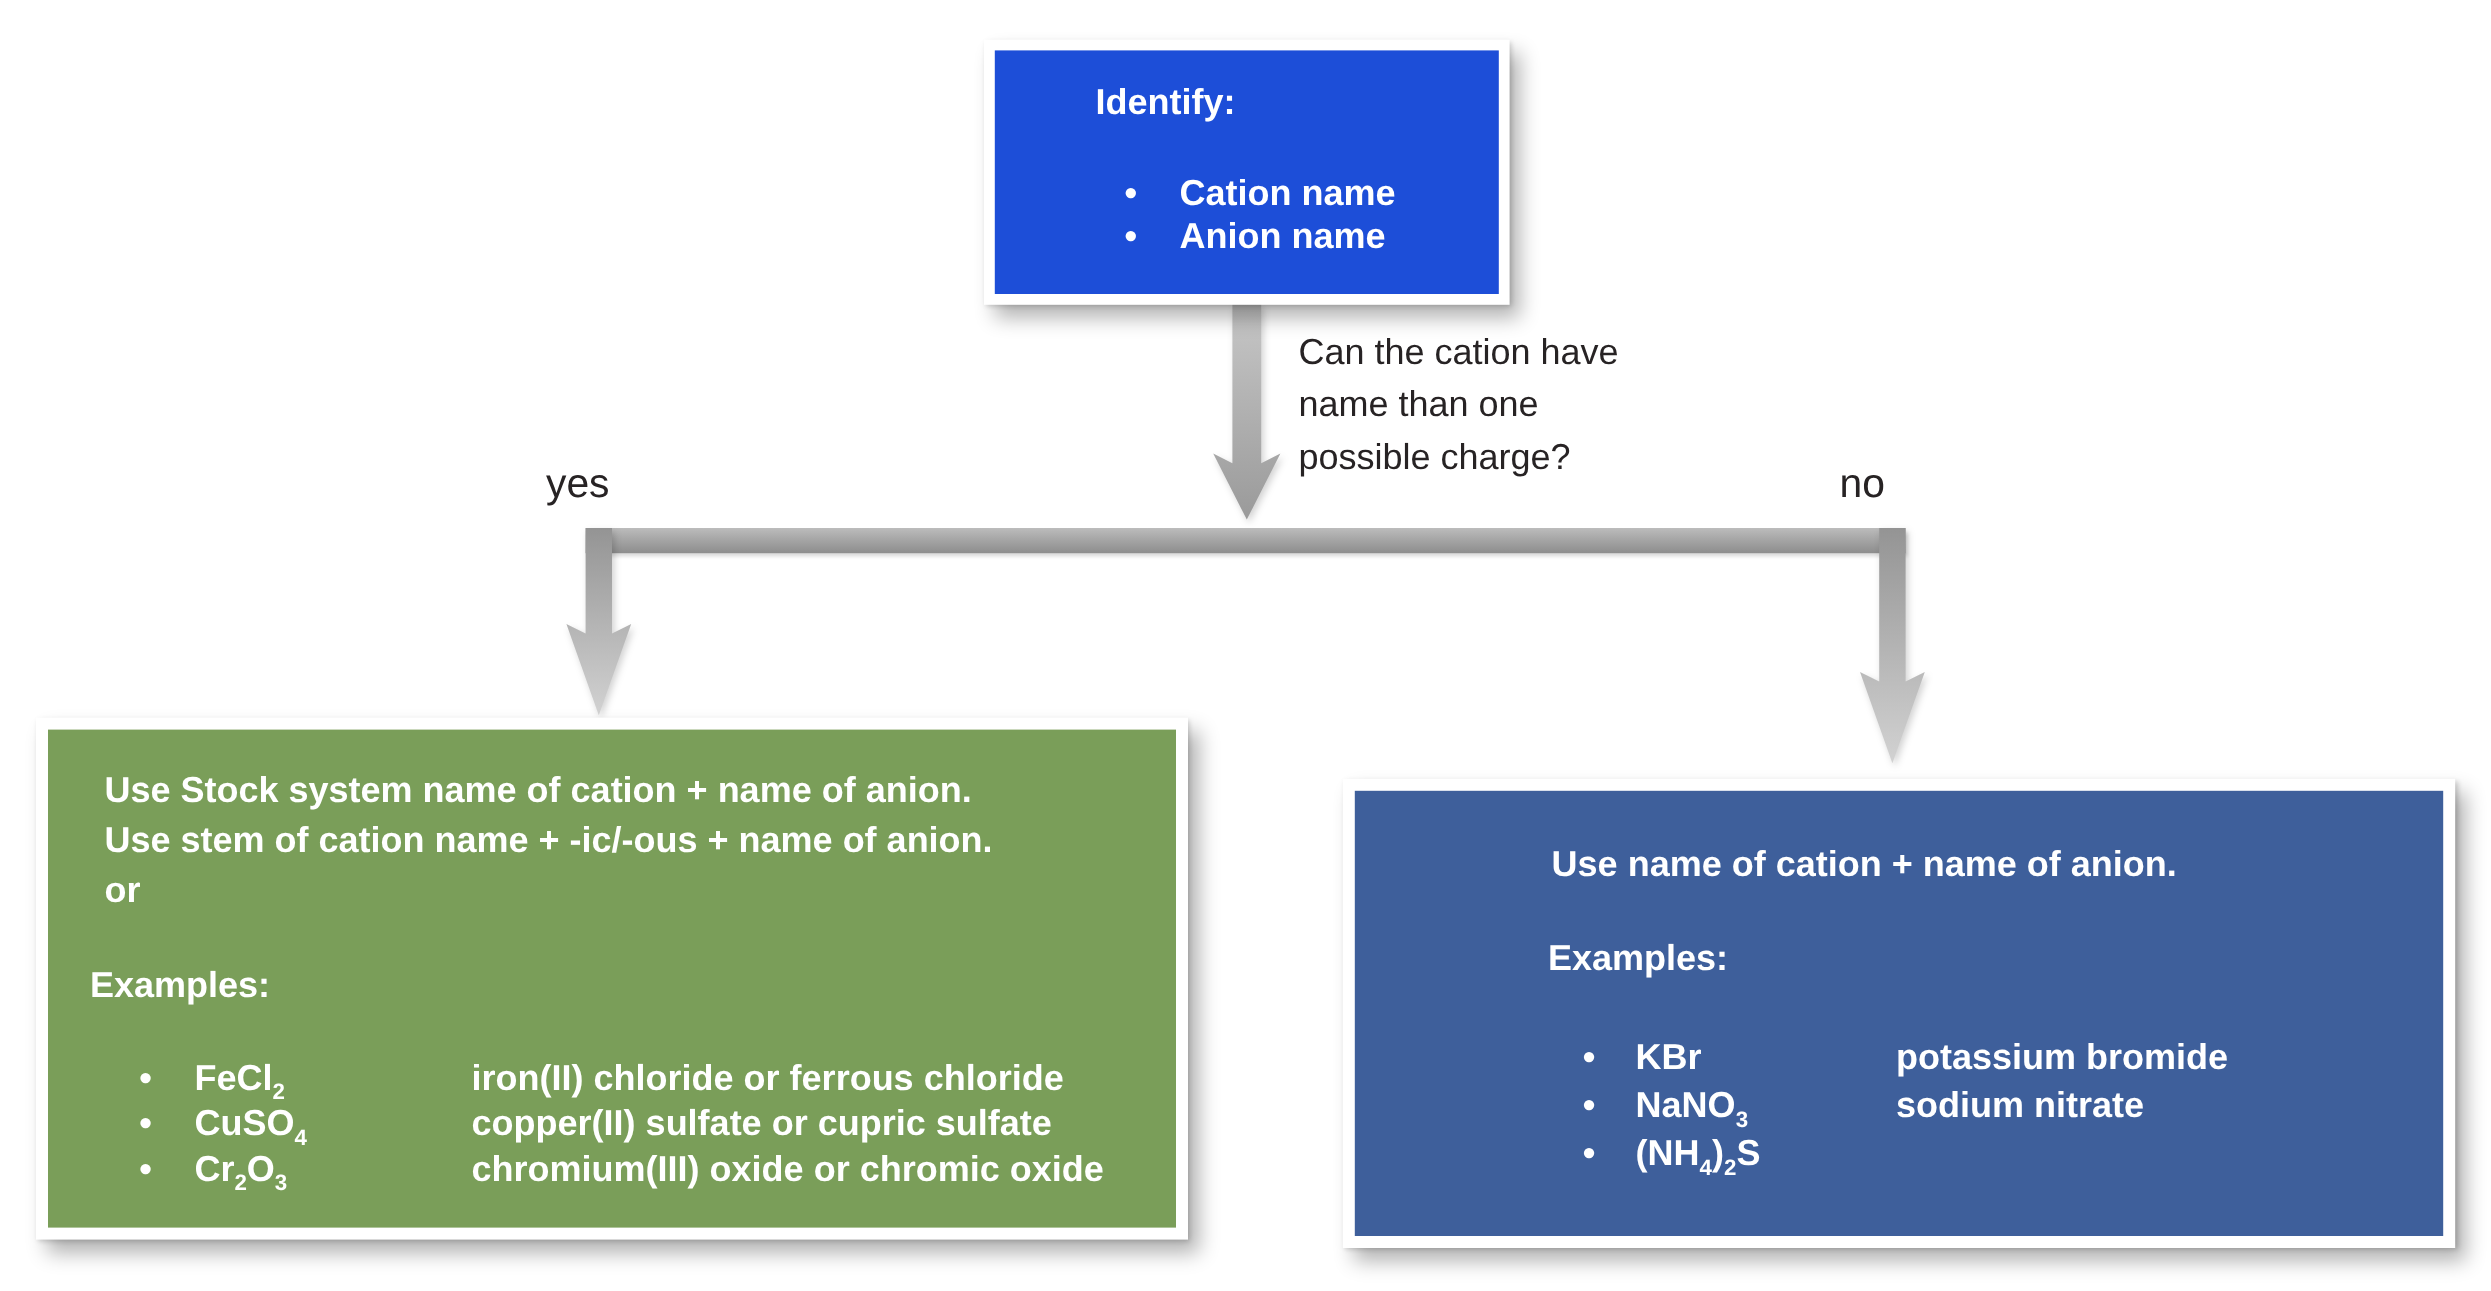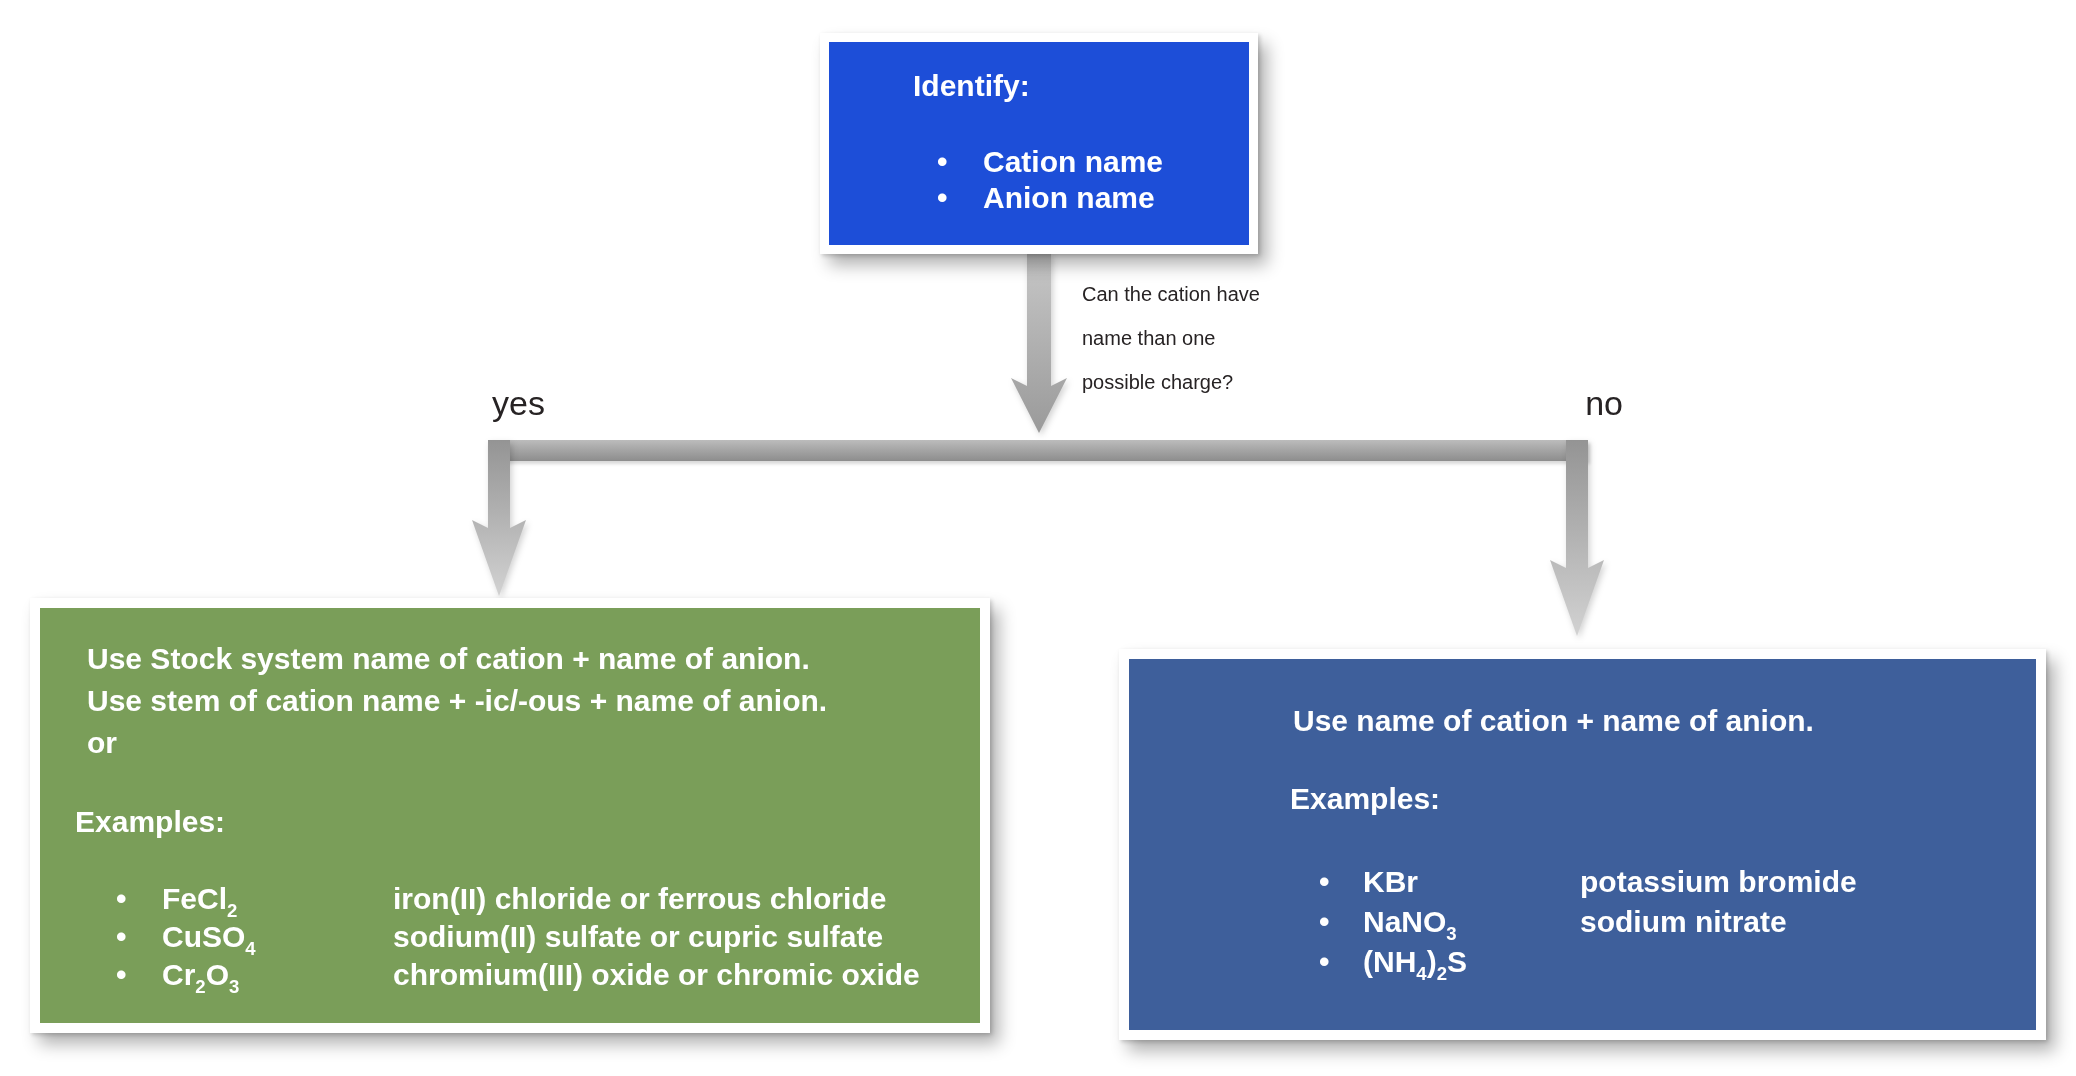--- a/index.html
+++ b/index.html
@@ -18,25 +18,25 @@
   .hbar {
     position: absolute;
     left: 488px; top: 440px; width: 1100px; height: 21px;
     background: linear-gradient(180deg, #bcbcbc 0%, #a6a6a6 45%, #8d8d8d 100%);
     box-shadow: 2px 3px 3px rgba(0,0,0,.15);
   }
 
   
   .qtext {
     position: absolute; left: 1082px; top: 272px;
-    font-size: 20px; line-height: 44px; color: #272324;
+    font-size: 30px; line-height: 44px; color: #272324;
   }
   .qtext span { display: block; }
   .branch-label {
-    position: absolute; width: 90px; text-align: right;
+    position: absolute; width: 90px; text-align: left;
     font-size: 34px; line-height: 38px; color: #272324;
   }
   #yes-label { left: 455px; top: 384px; }
   #no-label  { left: 1533px; top: 384px; }
 
   
   .panel {
     position: absolute;
     background: #ffffff;
     box-shadow: 2px 2px 4px rgba(0,0,0,.18), 9px 11px 16px rgba(0,0,0,.30);
@@ -150,21 +150,21 @@
       </div>
       <div class="abs examples-label">Examples:</div>
       <div class="abs ex-row" style="top:273px">
         <span class="dot">•</span>
         <span class="formula">FeCl<sub>2</sub></span>
         <span class="name">iron(II) chloride or ferrous chloride</span>
       </div>
       <div class="abs ex-row" style="top:311px">
         <span class="dot">•</span>
         <span class="formula">CuSO<sub>4</sub></span>
-        <span class="name">sodium(II) sulfate or cupric sulfate</span>
+        <span class="name">copper(II) sulfate or cupric sulfate</span>
       </div>
       <div class="abs ex-row" style="top:349px">
         <span class="dot">•</span>
         <span class="formula">Cr<sub>2</sub>O<sub>3</sub></span>
         <span class="name">chromium(III) oxide or chromic oxide</span>
       </div>
     </div>
   </div>
 
   <div class="panel" id="no-panel">

